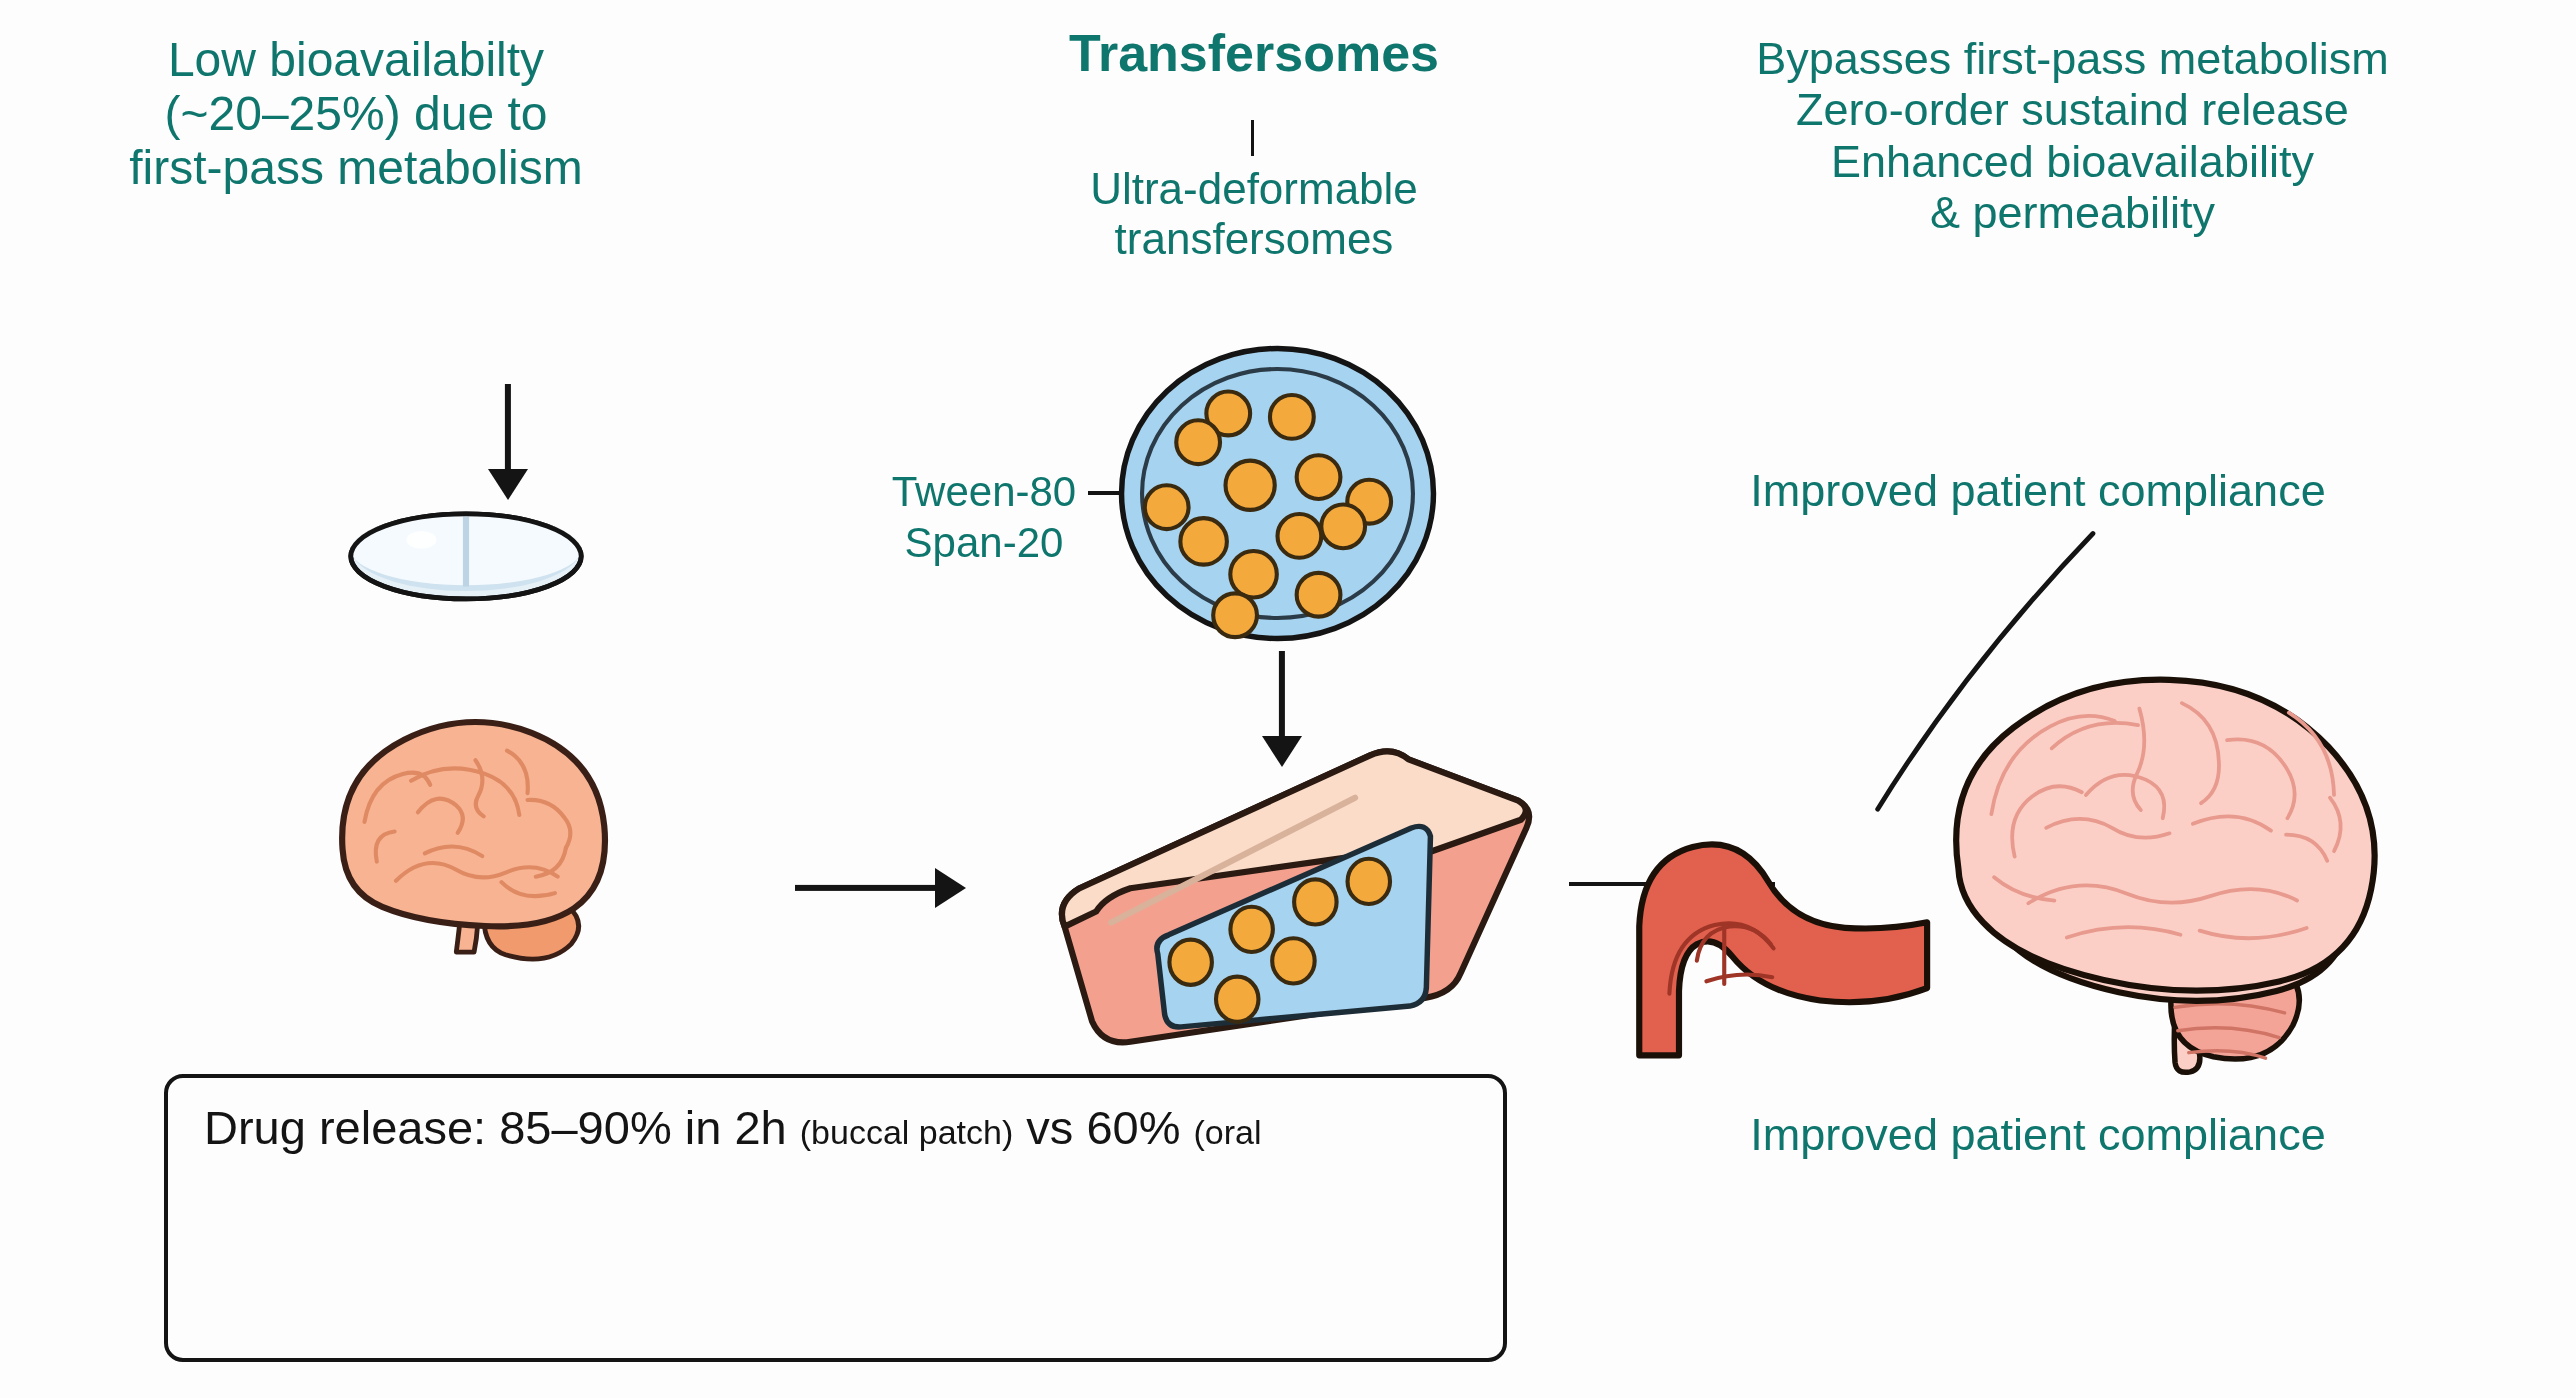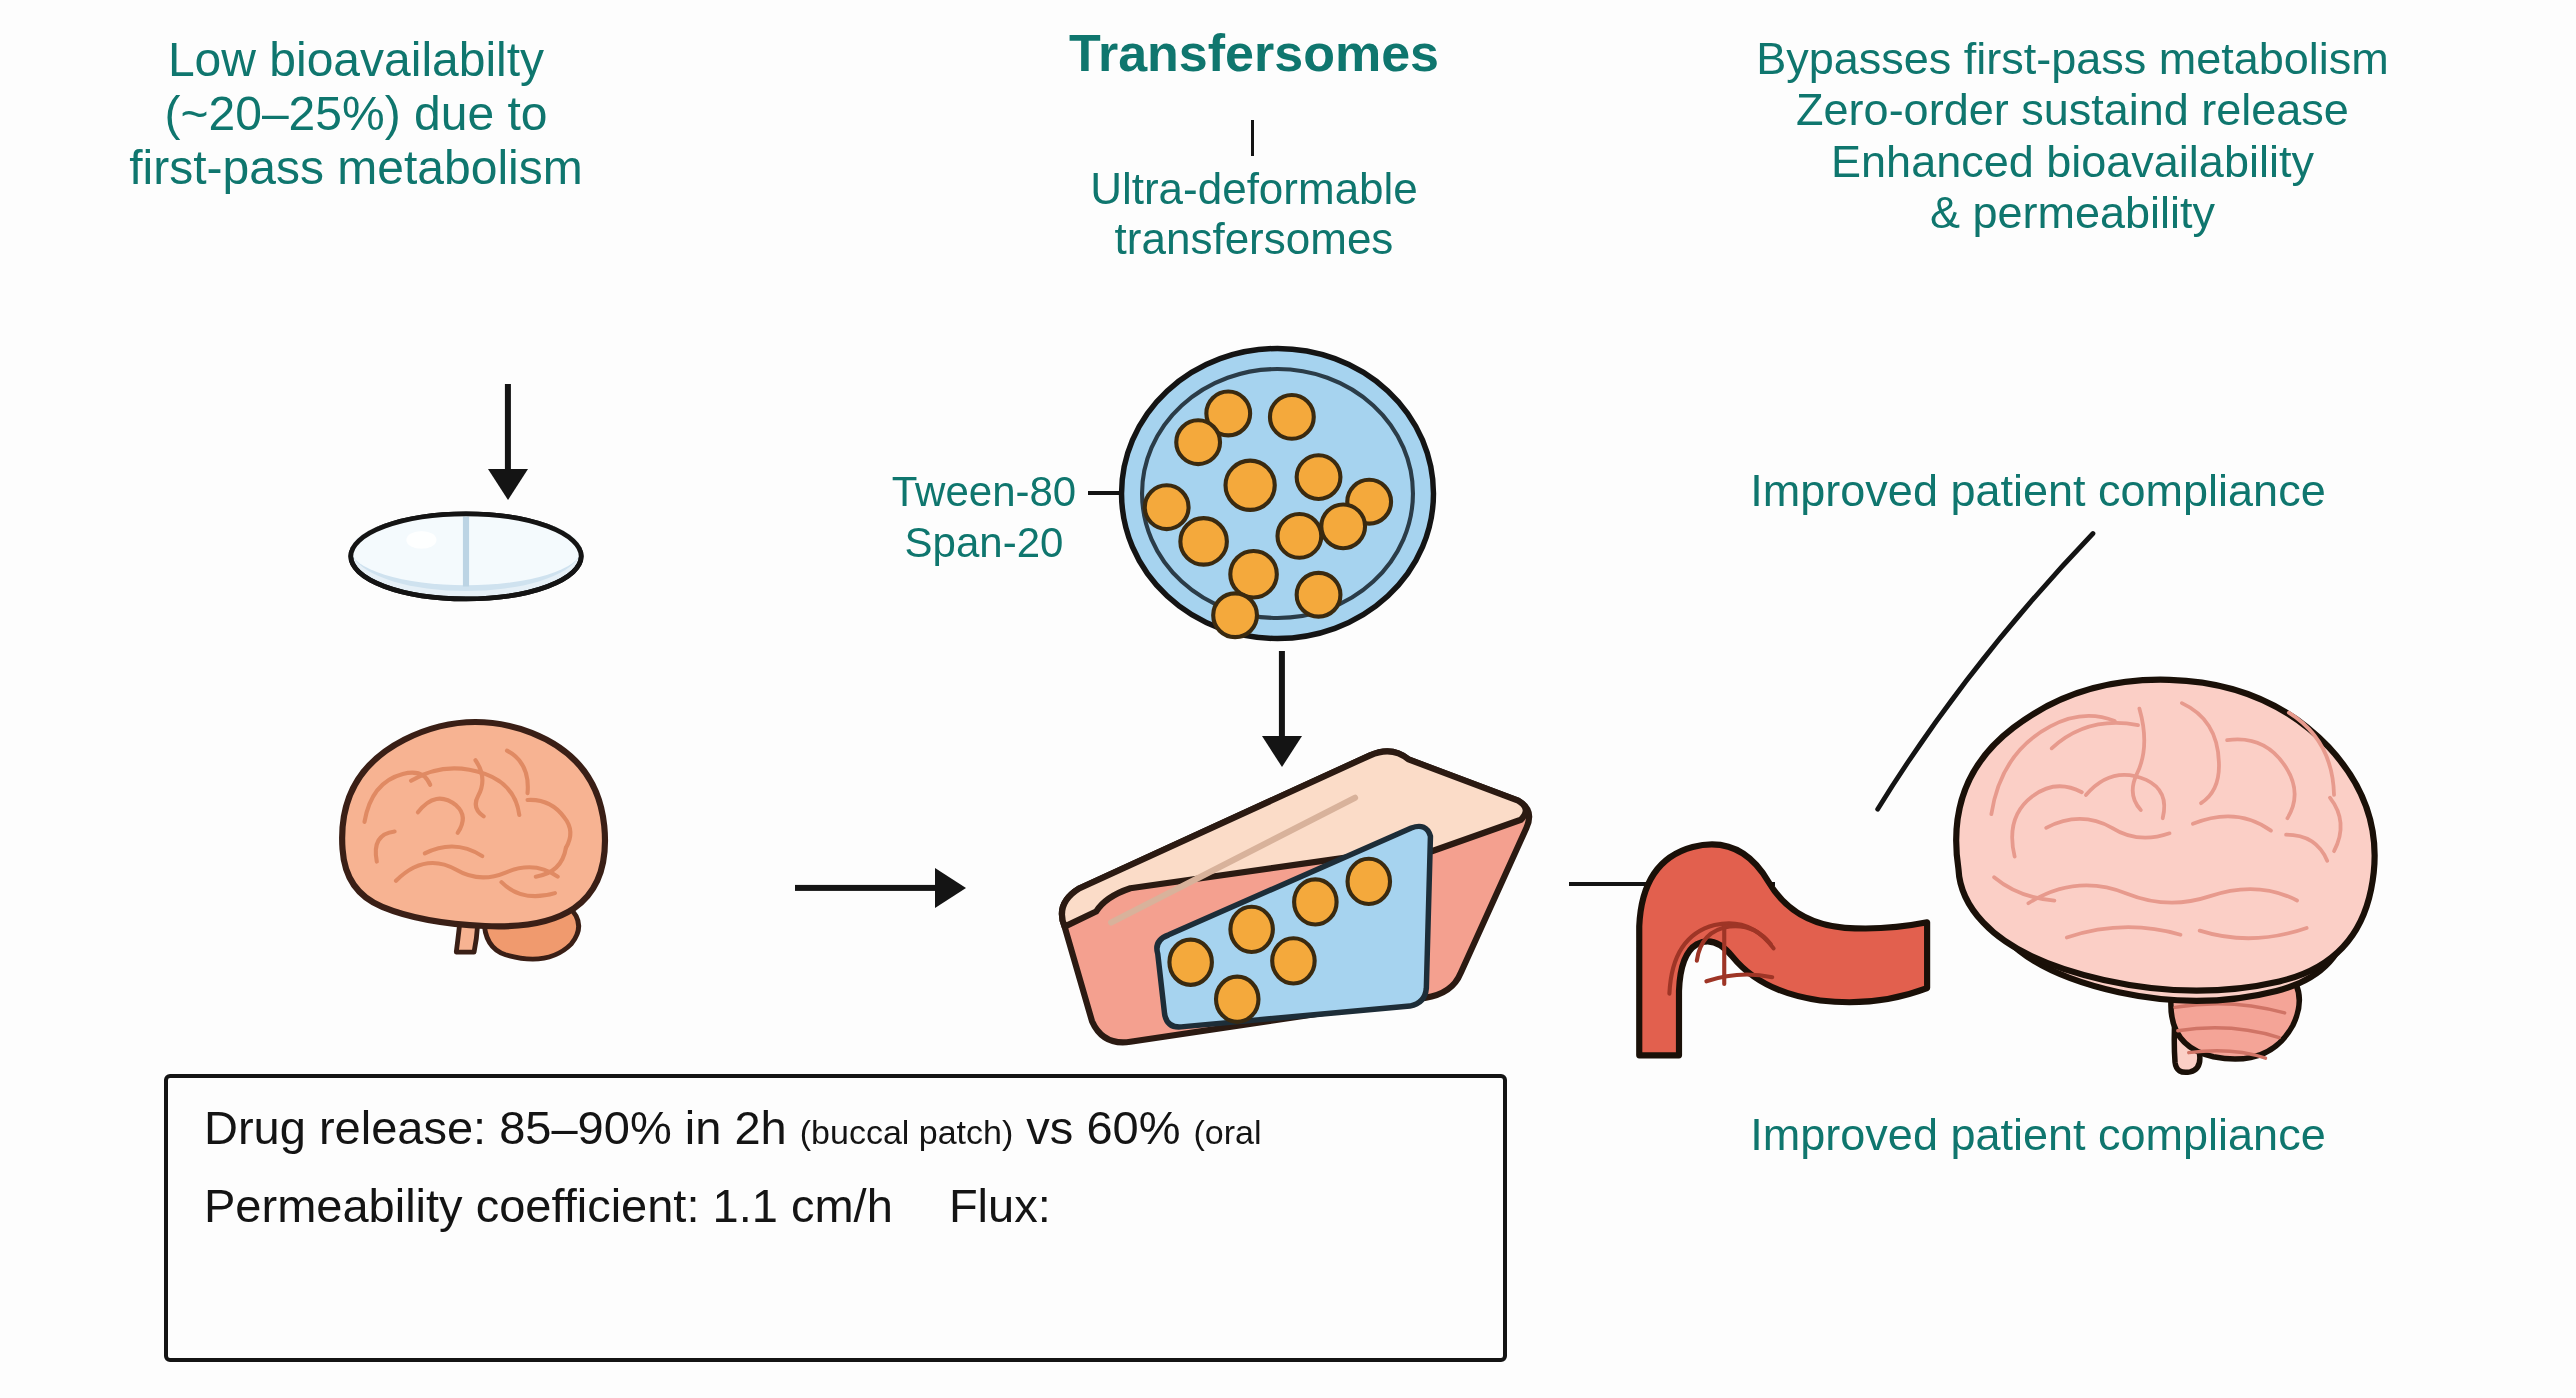--- a/index.html
+++ b/index.html
@@ -83,21 +83,21 @@
   
   #oral-mucosa{position:absolute;left:1631px;top:740px;width:425px;height:329px;}
   
   #brain-right{position:absolute;left:1905px;top:651px;width:562px;height:425px;}
   
   #compliance-pointer{position:absolute;left:1761px;top:528px;width:343px;height:384px;}
 
   
   #metrics-box{
     position:absolute;left:164px;top:1074px;width:1343px;height:288px;
-    border:4.8px solid #141414;border-radius:6px;background:#fdfdfd;
+    border:4.8px solid #141414;border-radius:19px;background:#fdfdfd;
     box-sizing:border-box;overflow:hidden;
   }
   .metric-line{
     position:absolute;left:36px;white-space:nowrap;font-size:47px;color:#141414;
   }
   #metric-line-1{top:22px;}
   #metric-line-2{top:100px;}
   #metric-line-3{top:179px;}
   .small{font-size:34px;}
   .sup{font-size:0.62em;vertical-align:super;}
@@ -251,21 +251,16 @@
     </g>
   </svg>
 
   <div id="metrics-box">
     <div class="metric-line" id="metric-line-1">
       <span>Drug release: 85–90% in 2h</span>
       <span class="small">(buccal patch)</span>
       <span>vs 60%</span>
       <span class="small">(oral</span>
     </div>
-    <div class="metric-line" id="metric-line-2">
-      <span>Permeability coefficient: 1.1 cm/h</span>
-      <span class="gap"></span>
-      <span>Flux:</span>
-    </div>
   </div>
 
 </div>
 
 
 </body></html>

